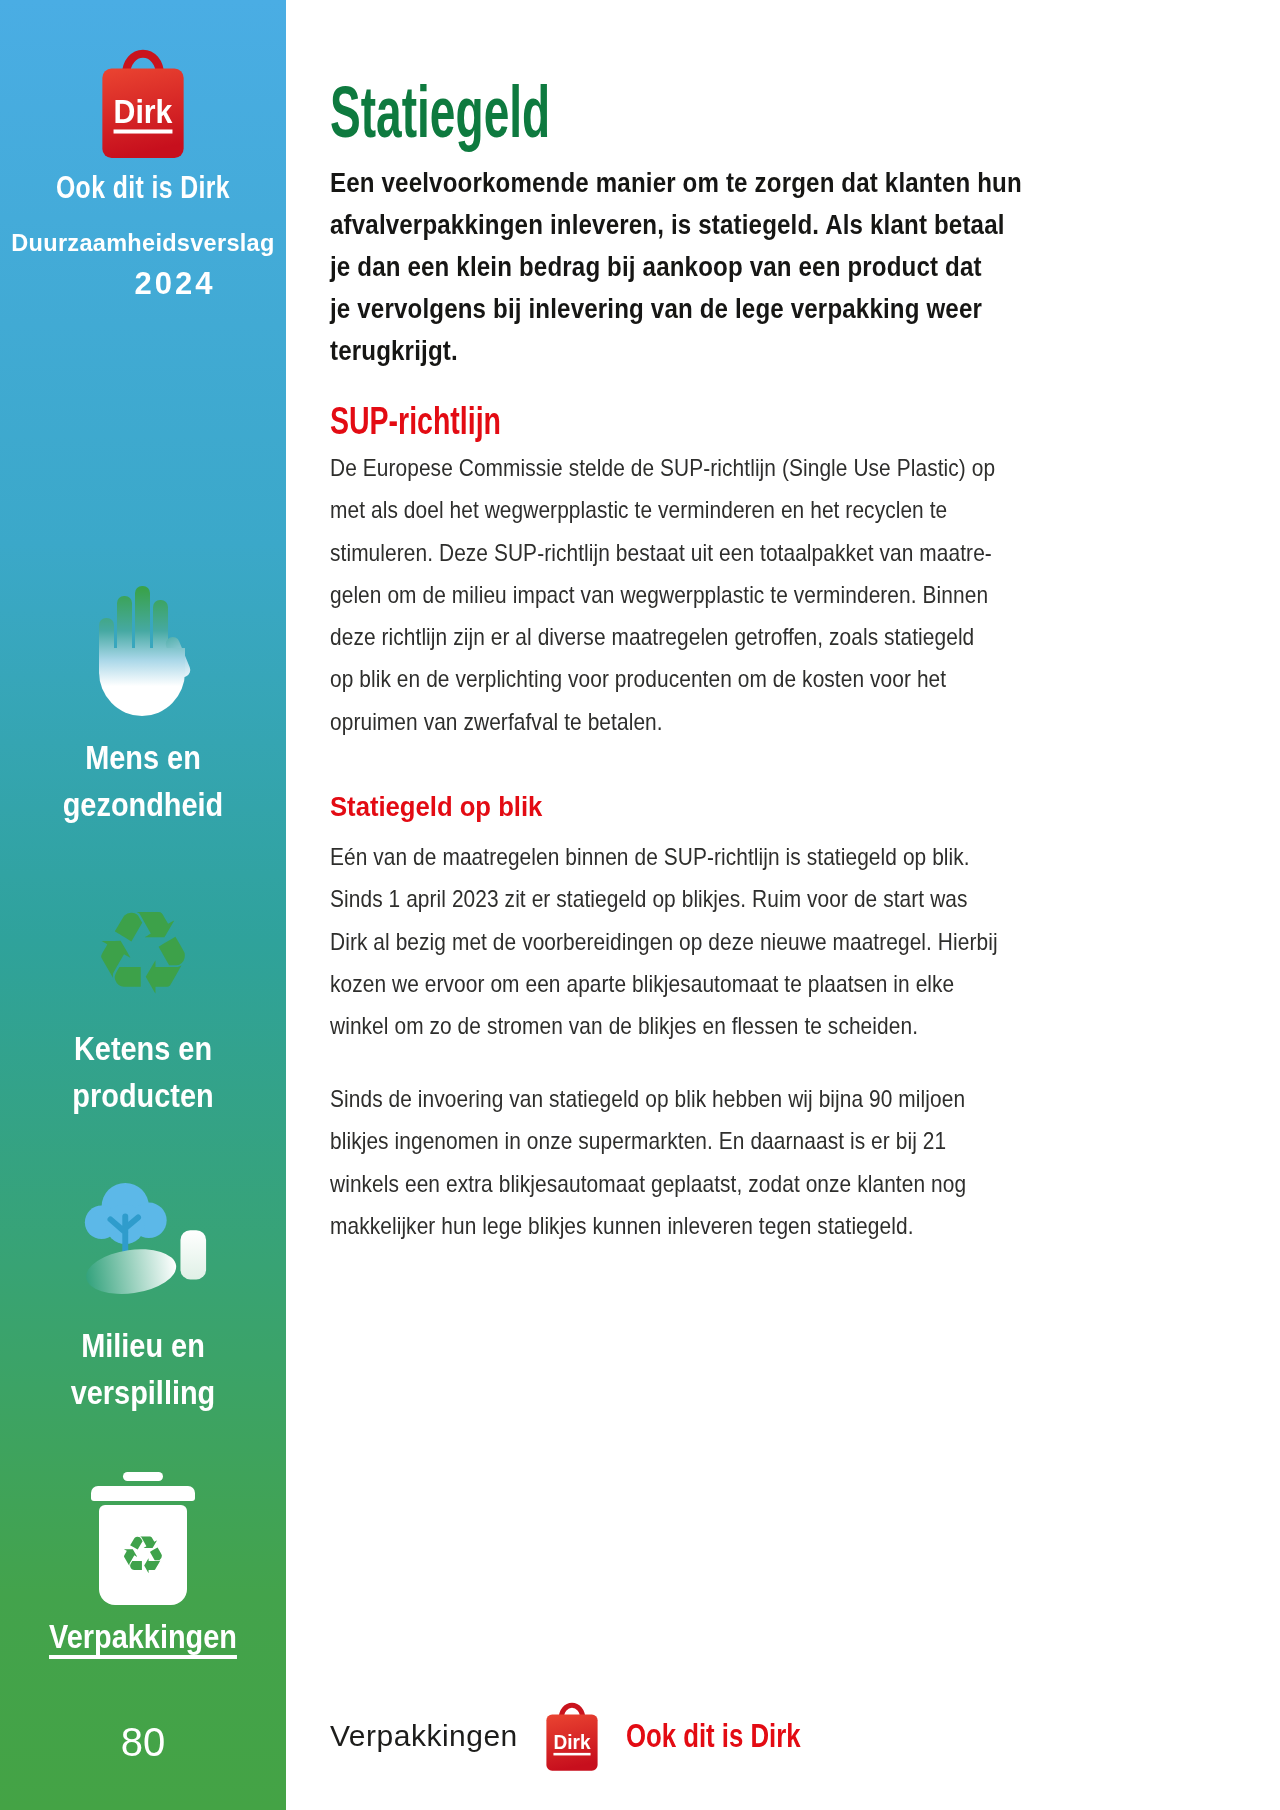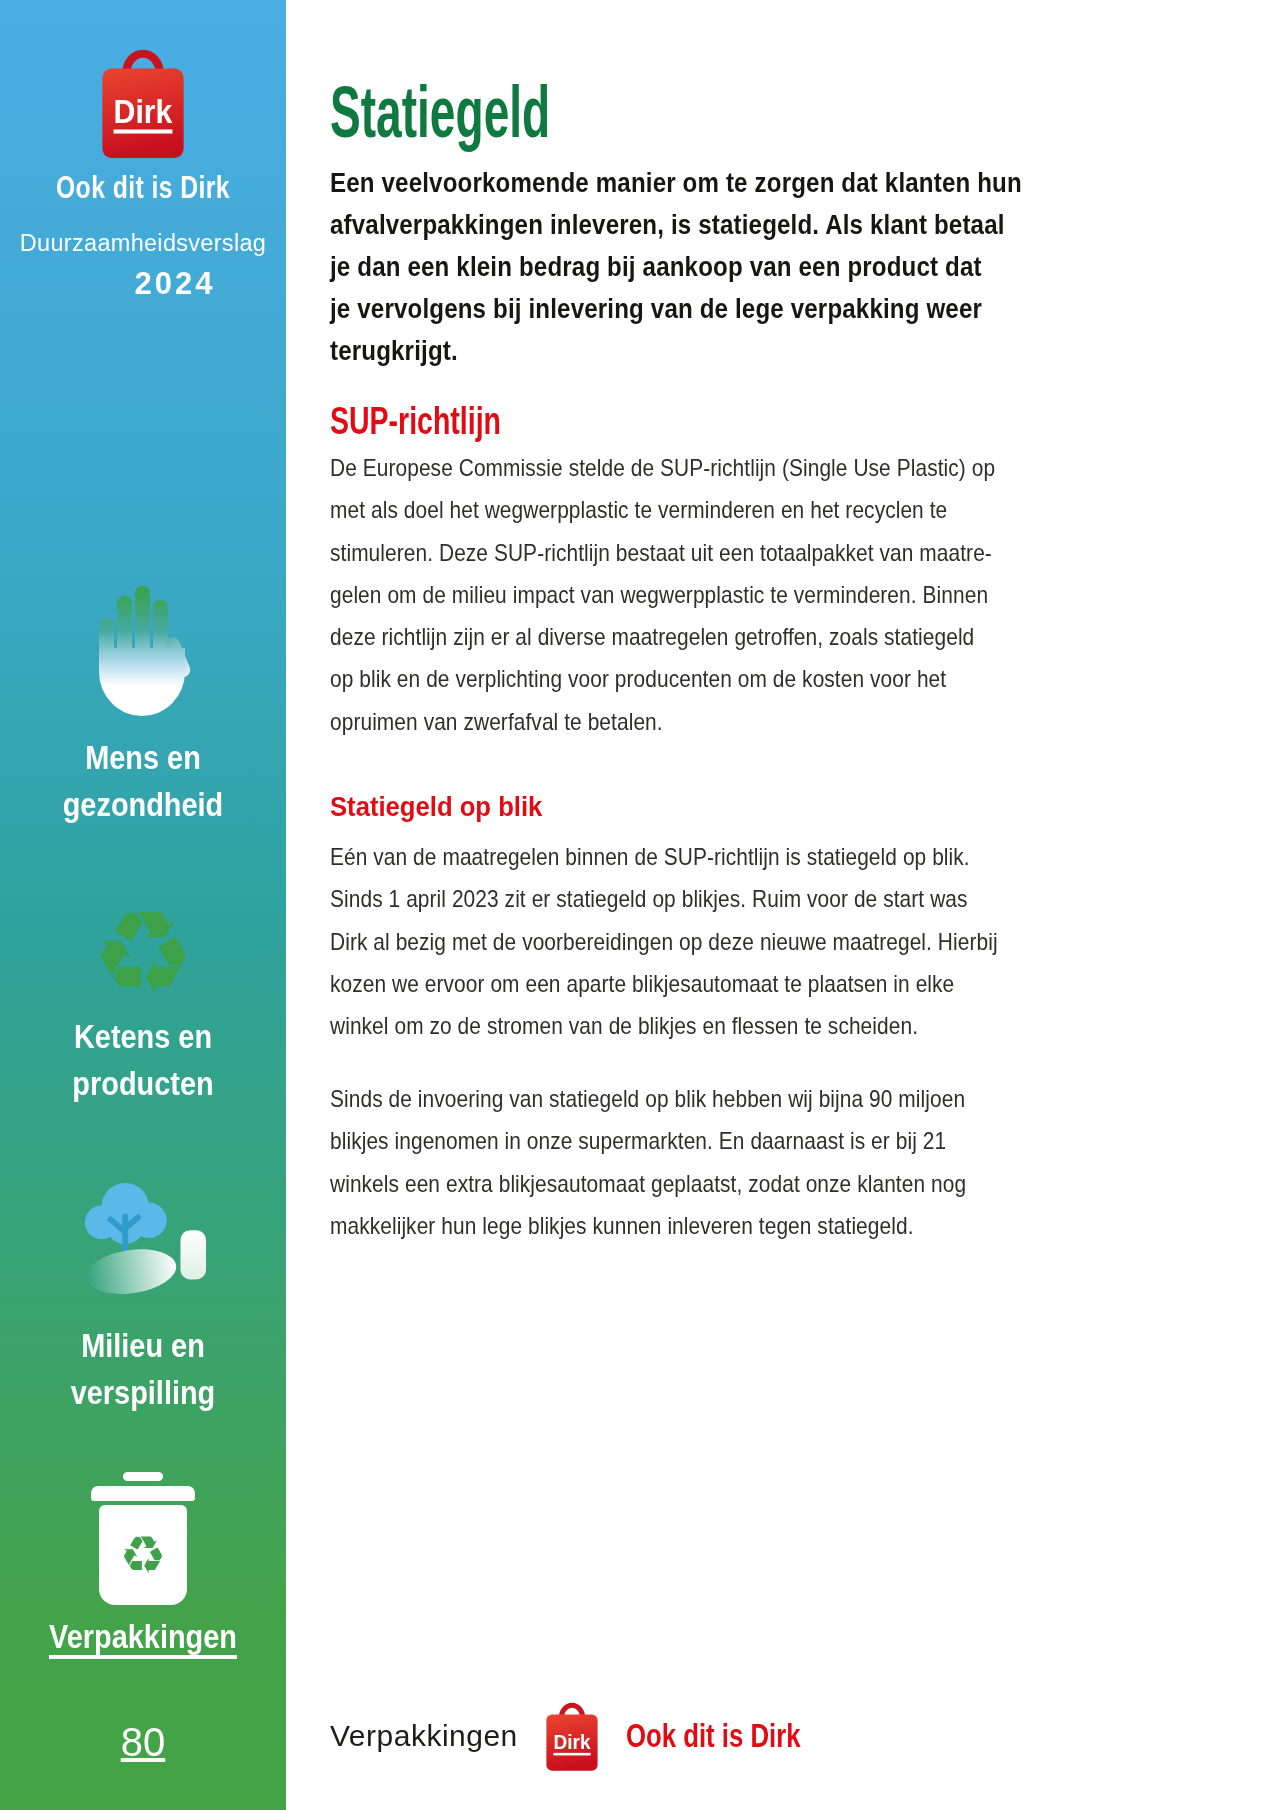--- a/index.html
+++ b/index.html
@@ -12,41 +12,41 @@
   
   .sidebar{
     position:absolute;left:0;top:0;width:286px;height:1810px;
     background:linear-gradient(180deg,#4aade4 0%,#3ba8c9 30%,#2fa29b 52%,#38a374 70%,#43a34c 88%,#44a345 100%);
   }
   .sb-abs{position:absolute;left:0;width:100%;text-align:center;color:#fff;}
   .cond{display:block;transform:scaleX(0.85);transform-origin:50% 50%;}
   .cond80{display:block;transform:scaleX(0.80);transform-origin:50% 50%;}
   .logo-bag{position:absolute;top:36px;left:50%;transform:translateX(-50%);}
   .tagline{top:170px;font-size:31px;font-weight:700;letter-spacing:0.5px;}
-  .report-title{top:230px;font-size:23.5px;font-weight:400;letter-spacing:0.3px;}
+  .report-title{top:230px;font-size:23.5px;font-weight:700;letter-spacing:0.3px;}
   .report-year{top:266px;font-size:31px;font-weight:700;letter-spacing:3px;margin-left:32px;}
   .nav-item{position:absolute;left:0;width:100%;text-align:center;}
   .nav-label{
     font-size:34px;font-weight:700;line-height:47px;color:#fff;
   }
   .nav-label.active .cond{text-decoration:underline;text-decoration-thickness:4px;text-underline-offset:7px;}
   .icon-wrap{display:flex;justify-content:center;align-items:flex-end;}
   .recycle-glyph{
     font-family:"DejaVu Sans",sans-serif;font-size:115px;line-height:120px;color:#3da149;display:block;
   }
   
   .trash{width:110px;margin:0 auto;}
   .trash-handle{width:40px;height:9px;background:#fff;border-radius:5px;margin:0 auto;}
   .trash-lid{width:104px;height:15px;background:#fff;border-radius:7px 7px 3px 3px;margin:5px auto 0;}
   .trash-body{
     width:88px;height:100px;background:#fff;border-radius:6px 6px 16px 16px;margin:4px auto 0;
     display:flex;align-items:center;justify-content:center;
   }
   .trash-body .recycle-glyph{font-size:52px;line-height:52px;color:#3fa24b;}
-  .pagenum{top:1720px;font-size:40px;font-weight:400;color:#fff;text-decoration:underline;}
+  .pagenum{top:1720px;font-size:40px;font-weight:400;color:#fff;}
   
   .main-abs{position:absolute;left:330px;}
   .page-title{
     top:74px;font-size:72px;line-height:76px;font-weight:700;color:#0e7a3f;
     transform:scaleX(0.64);transform-origin:0 50%;letter-spacing:0px;margin:0;
   }
   .intro{
     top:162px;font-size:28px;font-weight:700;line-height:42px;color:#161614;
     transform:scaleX(0.86);transform-origin:0 0;letter-spacing:0.2px;
   }
@@ -122,21 +122,21 @@
       </svg>
     </div>
     <div class="nav-label" style="margin-top:6px;">
       <span class="cond lines">Mens en
 gezondheid</span>
     </div>
   </div>
 
   <div class="nav-item" style="top:893px;">
     <span class="recycle-glyph">♻</span>
-    <div class="nav-label" style="margin-top:0px;">
+    <div class="nav-label" style="margin-top:12px;">
       <span class="cond lines">Ketens en
 producten</span>
     </div>
   </div>
 
   <div class="nav-item" style="top:1180px;">
     <div class="icon-wrap">
       <svg width="138" height="130" viewBox="0 0 140 130">
         <defs>
           <linearGradient id="thGrad" gradientUnits="userSpaceOnUse" x1="10" y1="92" x2="104" y2="92">

